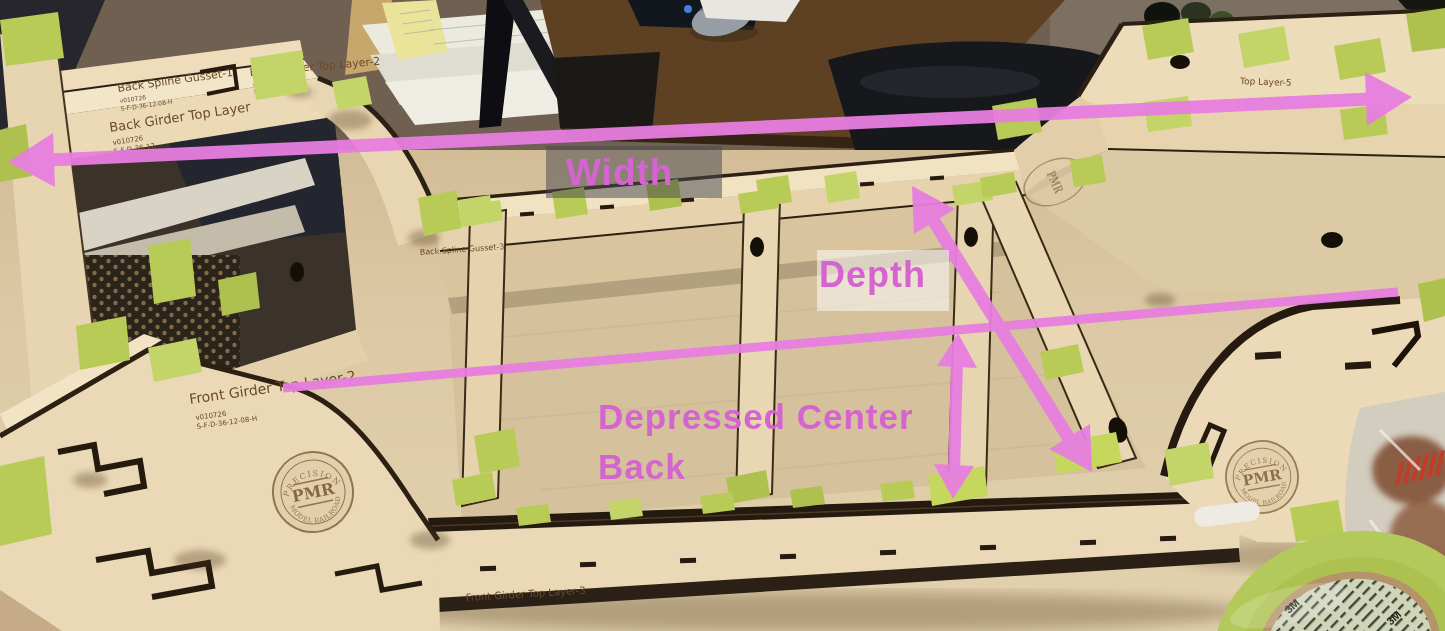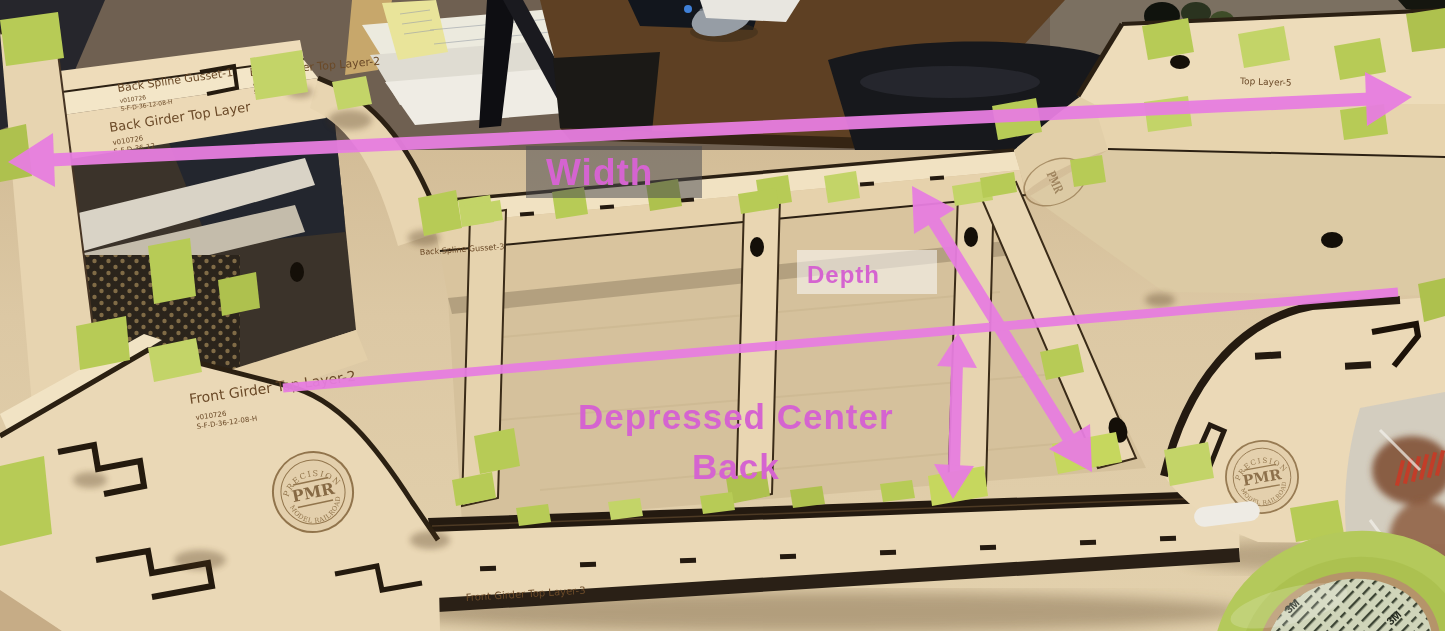--- a/index.html
+++ b/index.html
@@ -5,31 +5,32 @@
   html,body { margin:0; padding:0; background:#888; }
   .stage {
     position:relative; width:1445px; height:631px; overflow:hidden;
     font-family:"Liberation Sans", sans-serif;
   }
   .stage svg { position:absolute; left:0; top:0; }
   .anno-label {
     position:absolute; font-weight:700; color:#d564d0;
     font-family:"Liberation Sans", sans-serif; letter-spacing:1px;
     white-space:nowrap;
+    margin-left:20px;
   }
   .label-width {
     left:526px; top:146px; width:156px; height:52px; line-height:53px;
     padding-left:20px; font-size:37px; background:rgba(72,72,78,0.52);
   }
   .label-depth {
-    left:797px; top:250px; width:130px; height:44px; line-height:50px;
-    padding-left:10px; font-size:24px; background:rgba(252,252,252,0.55);
+    left:797px; top:250px; width:130px; height:61px; line-height:50px;
+    padding-left:2px; font-size:36px; background:rgba(252,252,252,0.55);
   }
   .label-drop {
-    left:578px; top:392px; font-size:35px; line-height:50px;text-align:center;
+    left:578px; top:392px; font-size:35px; line-height:50px;
   }
 </style>
 </head>
 <body>
 
 <div class="stage">
 <svg viewBox="0 0 1445 631" width="1445" height="631">
   <defs>
     <filter id="soft">
           <feGaussianBlur stdDeviation="3"></feGaussianBlur>

